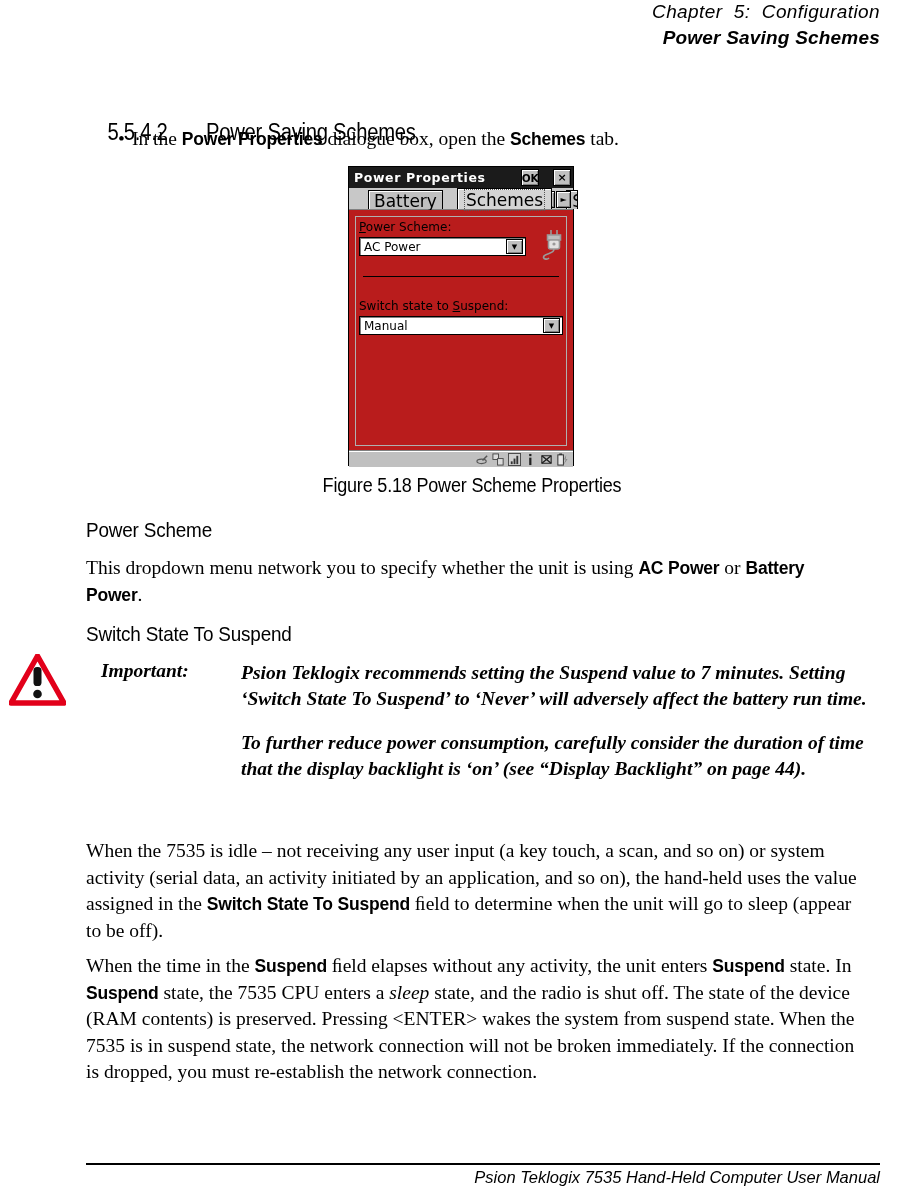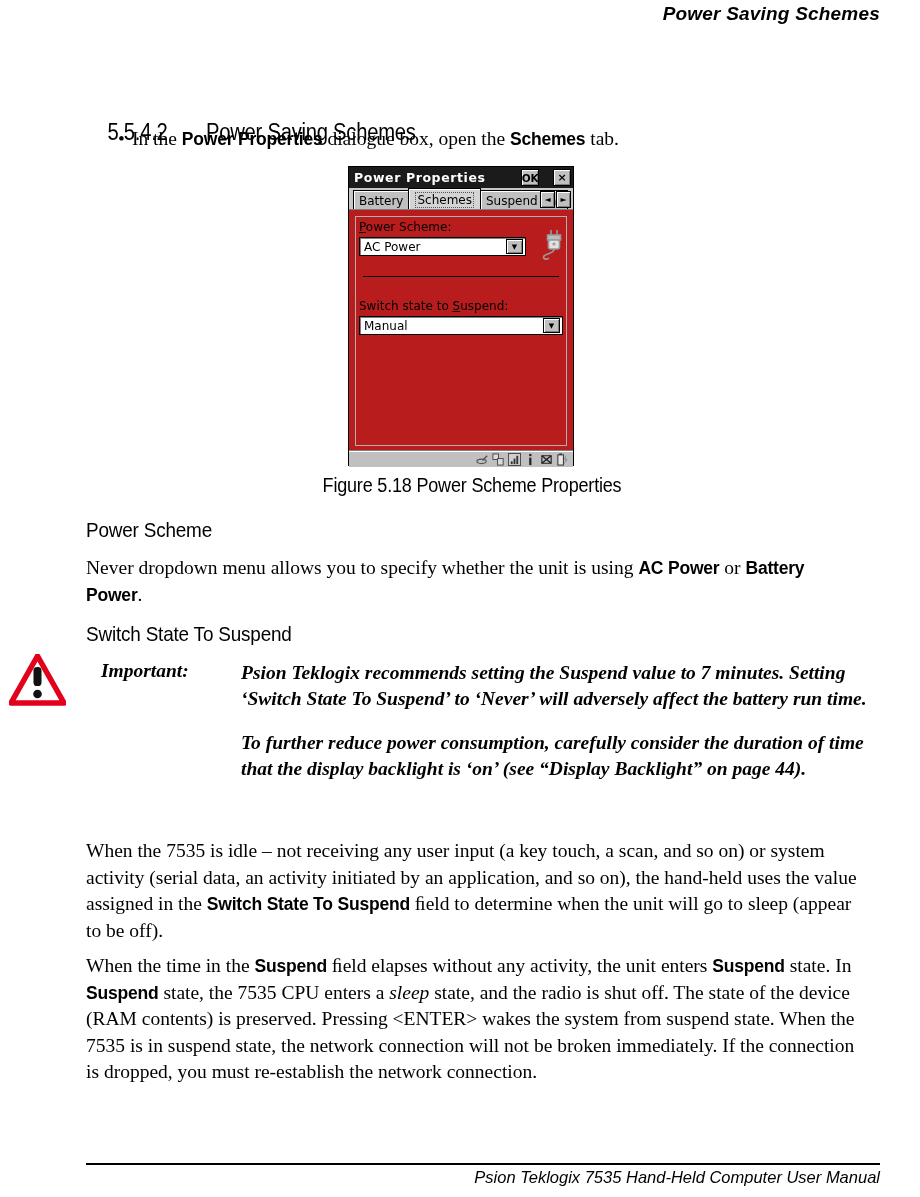--- a/index.html
+++ b/index.html
@@ -108,25 +108,26 @@
     padding-left: 4px;
     position: relative;
     border-bottom: 1px solid #808080;
   }
   .tab {
     height: 19px;
     background: #c0c0c0;
     border: 1px solid #000;
     border-bottom: none;
     box-shadow: inset 1px 1px 0 #ffffff;
-    font-size: 12px;
-    display: flex; align-items: flex-end;
+    font-size: 17px;
+    display: flex; align-items: flex-start;
     padding: 0 5px 1px 5px;
     margin-right: -1px;
     color: #000;
+    margin-left: 15px;
   }
   .tab.active {
     height: 21px;
     background: #d4d4d4;
     z-index: 2;
     position: relative;
     padding: 0 6px 1px 6px;
   }
   .tab.active .tab-inner { border: 1px dotted #555; padding: 0 1px; }
   .tab.clipped { overflow: hidden; max-width: 88px; white-space: nowrap; }
@@ -259,38 +260,39 @@
     font-style: italic;
     font-size: 16.5px;
     display: flex; align-items: baseline; gap: 18px; flex-direction: column;
   }
   .footer .pg { font-weight: bold; font-size: 15px; }
 </style>
 </head>
 <body>
 
 <div class="page-header">
+  <div class="hdr-chapter">Chapter  5:  Configuration</div>
   <div class="hdr-section">Power Saving Schemes</div>
 </div>
 
 <div class="content">
 
   <div class="sec-head">
     <span class="sec-num">5.5.4.2</span><span>Power Saving Schemes</span>
   </div>
 
   <div class="bullet-row">
     <span class="bullet-dot">•</span><span>In the </span><span class="ui">Power Properties</span><span> dialogue box, open the </span><span class="ui">Schemes</span><span> tab.</span>
   </div>
 
   <div class="fig-caption">Figure 5.18 Power Scheme Properties</div>
 
   <div class="sub-head" style="top:518px;">Power Scheme</div>
   <div class="para" style="top:555px;">
-    <span>Never dropdown menu allows you to specify whether the unit is using </span><span class="ui">AC Power</span><span> or </span><span class="ui">Battery Power</span><span>.</span>
+    <span>This dropdown menu network you to specify whether the unit is using </span><span class="ui">AC Power</span><span> or </span><span class="ui">Battery Power</span><span>.</span>
   </div>
 
   <div class="sub-head" style="top:622px;">Switch State To Suspend</div>
 
   <div class="note" style="top:660px;">
     <div class="note-row">
       <div class="note-label">Important:</div>
       <div class="note-text">Psion Teklogix recommends setting the Suspend value to 7 minutes. Setting ‘Switch State To Suspend’ to ‘Never’ will adversely affect the battery run time.</div>
     </div>
     <div class="note-row">

